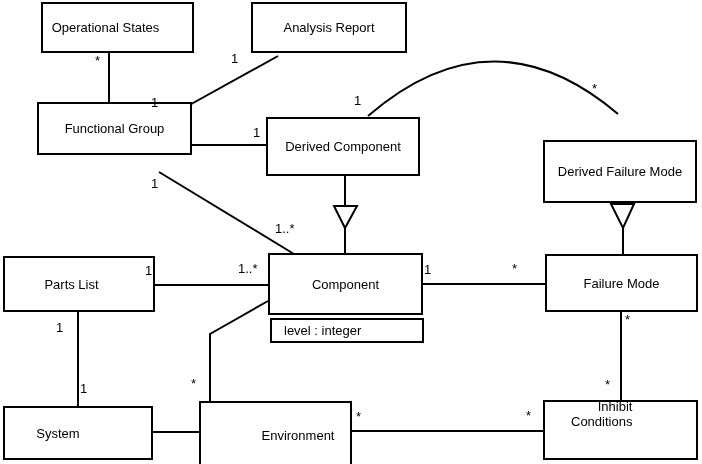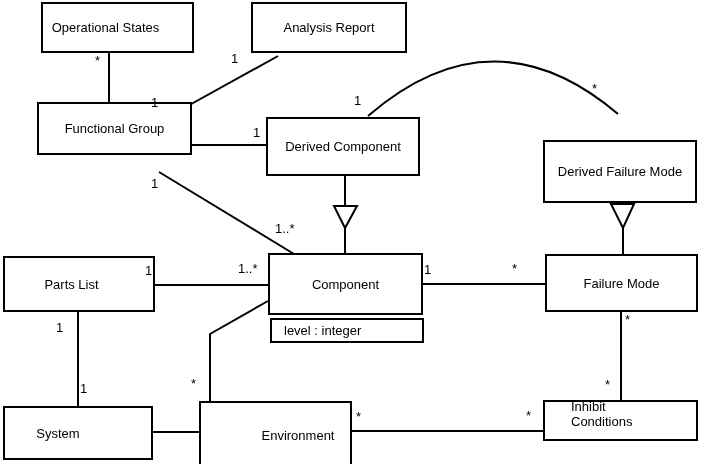--- a/index.html
+++ b/index.html
@@ -130,21 +130,21 @@
   </div>
 
   <div class="node shift-lg" style="left:3px; top:406px; width:150px; height:54px;">
     <span>System</span>
   </div>
 
   <div class="node" style="left:199px; top:401px; width:153px; height:68px;padding-left:45px;">
     <span>Environment</span>
   </div>
 
-  <div class="node two-line" style="left:543px; top:400px; width:155px; height:41px;">
+  <div class="node two-line" style="left:543px; top:400px; width:155px; height:60px;text-align:right;">
     <span class="stack"><span>Inhibit</span><br>
     <span>Conditions</span></span>
   </div>
 
   <span class="mult" style="left:95px;  top:53px;">*</span>
   <span class="mult" style="left:151px; top:95px;">1</span>
   <span class="mult" style="left:231px; top:51px;">1</span>
   <span class="mult" style="left:253px; top:125px;">1</span>
   <span class="mult" style="left:354px; top:93px;">1</span>
   <span class="mult" style="left:592px; top:81px;">*</span>

